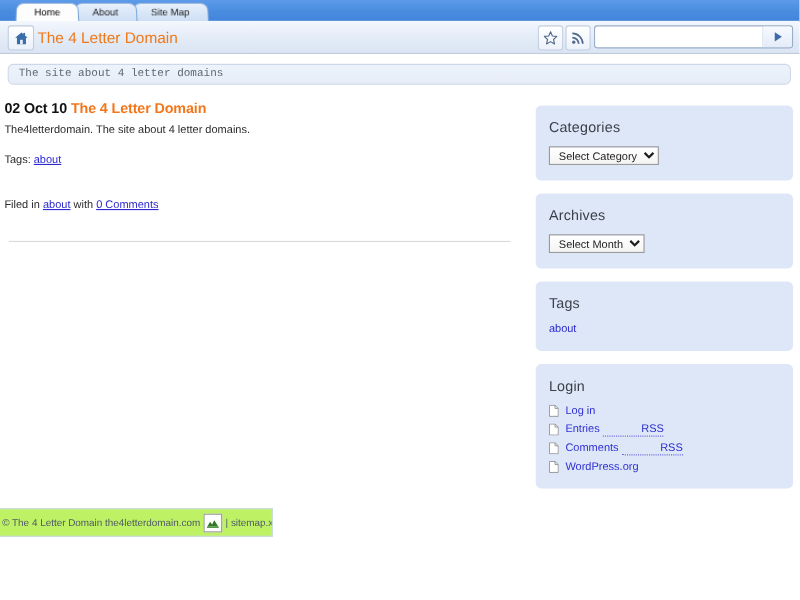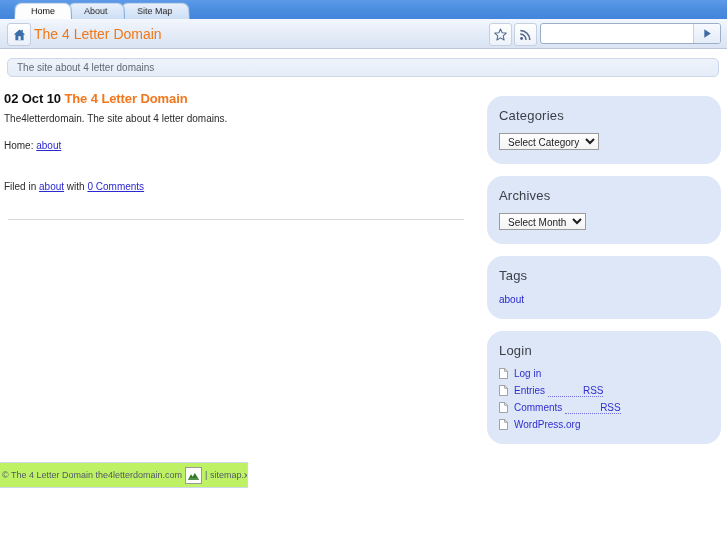--- a/index.html
+++ b/index.html
@@ -137,20 +137,21 @@
     left: 7px; top: 8px;
     width: 712px; height: 19px;
     background: linear-gradient(to bottom, #eef3fb 0%, #e6edf8 100%);
     border: 1px solid #ccd8e9;
     border-radius: 5px;
     box-sizing: border-box;
     color: #606873;
     font-size: 10px;
     line-height: 18px;
     padding-left: 9px;
+    font-family: Liberation Mono, monospace;
   }
 
   
   .main {
     position: absolute;
     left: 2px; top: 41px;
     width: 470px;
   }
   .post-head {
     font-size: 13px;
@@ -190,21 +191,21 @@
   }
 
   
   .sidebar {
     position: absolute;
     left: 487px; top: 46px;
     width: 234px;
   }
   .widget {
     background: #dde7f8;
-    border-radius: 16px;
+    border-radius: 5px;
     margin-bottom: 12px;
     padding: 12px 12px 14px 12px;
     box-sizing: border-box;
   }
   .widget h3 {
     margin: 0 0 10px 0;
     font-size: 13px;
     font-weight: normal;
     color: #3b3f46;
     letter-spacing: 0.2px;
@@ -341,21 +342,21 @@
 
   <div class="main">
     <div class="post-head">
       <span>02 Oct 10</span>
       <span class="post-title">The 4 Letter Domain</span>
     </div>
 
     <div class="post-body">The4letterdomain.  The site about 4 letter domains.</div>
 
     <div class="post-tags">
-      <span>Home:</span>
+      <span>Tags:</span>
       <a href="#">about</a>
     </div>
 
     <div class="post-meta">
       <span>Filed in</span>
       <a href="#">about</a>
       <span>with</span>
       <a href="#">0 Comments</a>
     </div>
   </div>

